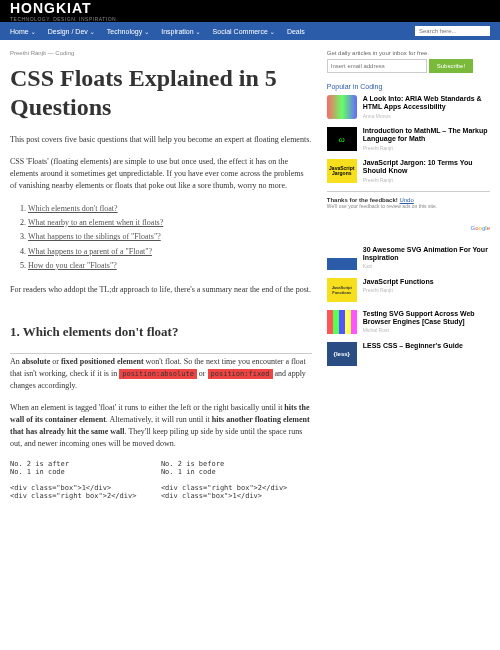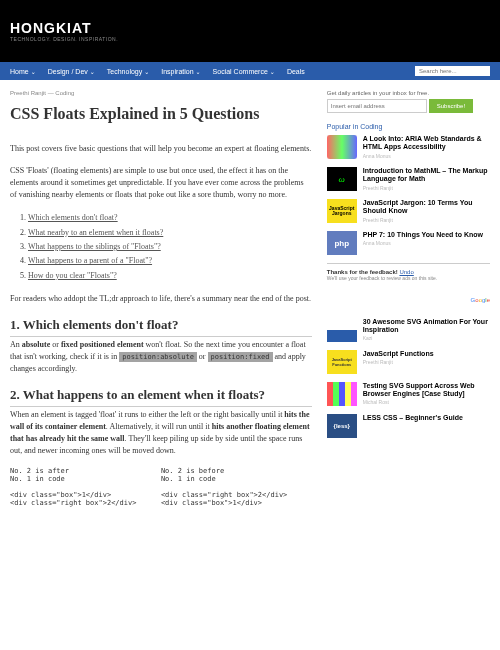--- a/index.html
+++ b/index.html
@@ -1,33 +1,33 @@
 <!DOCTYPE html>
 <html><head>
 <meta charset="utf-8">
 <style>
 *{margin:0;padding:0;box-sizing:border-box}
 body{font-family:Georgia,serif;font-size:9px;color:#333;background:#fff;width:500px}
-.header{background:#000;padding:20px 10px}
+.header{background:#000;padding:0 10px}
 .logo{color:#fff;font-family:Arial,sans-serif;font-size:14px;font-weight:bold;letter-spacing:1px}
 .tagline{color:#888;font-size:5px;font-family:Arial,sans-serif;letter-spacing:0.5px}
 .nav{background:#2a5caa;display:flex;align-items:center;padding:4px 10px;font-family:Arial,sans-serif}
 .nav-item{color:#fff;font-size:7px;margin-right:12px;cursor:pointer;display:flex;align-items:center}
 .nav-item .chev{font-size:6px;margin-left:2px}
 .search{margin-left:auto;background:#fff;padding:2px 4px;width:75px;font-size:6px;color:#888;border:none}
 .container{display:flex;padding:10px}
 .main{width:320px;padding-right:15px}
 .breadcrumb{font-size:6px;color:#888;font-family:Arial,sans-serif;margin-bottom:8px}
-.title{font-size:16px;font-weight:bold;line-height:1.2;margin-bottom:20px}
+.title{font-size:24px;font-weight:bold;line-height:1.2;margin-bottom:12px}
 .body-text{font-size:8px;line-height:1.5;margin-bottom:10px}
 ol{margin-left:18px;margin-bottom:10px}
 ol li{font-size:8px;line-height:1.8}
 ol li a{color:#555;text-decoration:underline}
-h2{font-size:13px;font-weight:bold;margin-top:12px;margin-bottom:2px;padding-bottom:3px;border-bottom:1px solid #ccc}
-.code-inline{background:#a3a3a3;padding:1px 3px;font-family:monospace;font-size:7px}
+h2{font-size:13px;font-weight:bold;margin-top:28px;margin-bottom:2px;padding-bottom:13px;border-bottom:1px solid #ccc}
+.code-inline{background:#ef4444;padding:1px 3px;font-family:monospace;font-size:7px}
 .code-cols{display:flex;font-family:monospace;font-size:7px;margin-top:8px}
 .code-col{width:50%}
 .code-col p{margin-bottom:8px}
 .sidebar{width:165px;font-family:Arial,sans-serif;font-size:7px}
 .sub-box{display:flex;margin-bottom:10px}
 .sub-label{font-size:6px;color:#666;margin-bottom:3px}
 .email-input{border:1px solid #ccc;padding:3px;font-size:6px;color:#aaa;width:100px}
 .sub-btn{background:#7aba3a;color:#fff;border:none;padding:3px 8px;font-size:6px;margin-left:2px}
 .pop-head{color:#2a5caa;font-size:7px;margin-bottom:5px}
 .pop-item{display:flex;margin-bottom:8px}
@@ -94,21 +94,20 @@
       <li><a href="#">What nearby to an element when it floats?</a></li>
       <li><a href="#">What happens to the siblings of "Floats"?</a></li>
       <li><a href="#">What happens to a parent of a "Float"?</a></li>
       <li><a href="#">How do you clear "Floats"?</a></li>
     </ol>
     <p class="body-text">For readers who addopt the TL;dr approach to life, there's a summary near the end of the post.</p>
 
     <h2>1. Which elements don't float?</h2>
     <p class="body-text"><span>An </span><b>absolute</b><span> or </span><b>fixed positioned element</b><span> won't float. So the next time you encounter a float that isn't working, check if it is in </span><span class="code-inline">position:absolute</span><span> or </span><span class="code-inline">position:fixed</span><span> and apply changes accordingly.</span></p>
 
-    <h2>2. What happens to an element when it floats?</h2>
     <p class="body-text"><span>When an element is tagged 'float' it runs to either the left or the right basically until it </span><b>hits the wall of its container element</b><span>. Alternatively, it will run until it </span><b>hits another floating element that has already hit the same wall</b><span>. They'll keep piling up side by side until the space runs out, and newer incoming ones will be moved down.</span></p>
     <div class="code-cols">
       <div class="code-col">
           <p style="white-space:pre">No. 2 is after
 No. 1 in code</p>
           <p style="white-space:pre">&lt;div class="box"&gt;1&lt;/div&gt;
 &lt;div class="right box"&gt;2&lt;/div&gt;</p>
         </div>
       <div class="code-col">
           <p style="white-space:pre">No. 2 is before
@@ -143,27 +142,20 @@
           <div class="pop-author">Preethi Ranjit</div>
         </div>
       </div>
     <div class="pop-item">
         <div class="thumb t-js">JavaScript Jargons</div>
         <div>
           <div class="pop-title">JavaScript Jargon: 10 Terms You Should Know</div>
           <div class="pop-author">Preethi Ranjit</div>
         </div>
       </div>
-    <div class="pop-item">
-        <div class="thumb t-php">php</div>
-        <div>
-          <div class="pop-title">PHP 7: 10 Things You Need to Know</div>
-          <div class="pop-author">Anna Monus</div>
-        </div>
-      </div>
 
     <div class="feedback-box">
       <b>Thanks for the feedback! </b><a href="#">Undo</a>
       <div class="feedback-sub">We'll use your feedback to review ads on this site.</div>
     </div>
     <div class="google"><span>G</span><span>o</span><span>o</span><span>g</span><span>l</span><span>e</span></div>
 
     <div class="pop-item">
         <div class="thumb t-svg"></div>
         <div>

